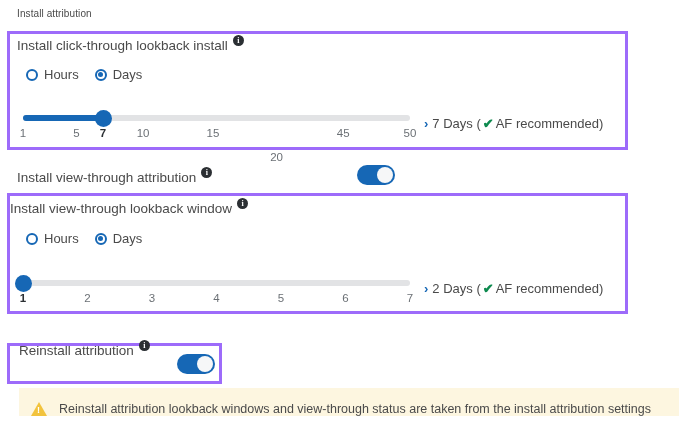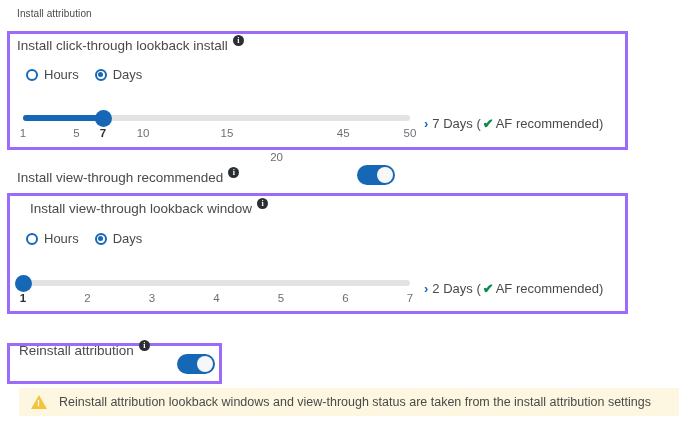--- a/index.html
+++ b/index.html
@@ -205,21 +205,21 @@
 
   
   #warning-banner {
     position: absolute;
     left: 19px;
     top: 388px;
     width: 660px;
     height: 28px;
     background: #fdf6e0;
     display: flex;
-    align-items: center;
+    align-items: flex-end;
     box-sizing: border-box;
     padding-left: 12px;
   }
   .warn-tri {
     width: 0;
     height: 0;
     border-left: 8px solid transparent;
     border-right: 8px solid transparent;
     border-bottom: 14px solid #f2c33d;
     position: relative;
@@ -266,44 +266,44 @@
 
 <div class="slider-wrap" id="slider-click" style="left:23px; top:115px; width:387px;">
   <div class="slider-track" style="width:387px;"></div>
   <div class="slider-fill" id="fill-click" style="width: 80.069px;"></div>
   <div class="slider-thumb" id="thumb-click" style="left: 80.069px;"></div>
   <div class="slider-ticks" id="ticks-click">
       <span class="tick" style="left: 0px;">1</span>
       <span class="tick" style="left: 53.3793px;">5</span>
       <span class="tick active" style="left: 80.069px;">7</span>
       <span class="tick" style="left: 120.103px;">10</span>
-      <span class="tick" style="left: 204px;">15</span>
+      <span class="tick" style="left: 190px;">15</span>
       <span class="tick" style="left: 253.552px; margin-top: 24px;">20</span>
       <span class="tick" style="left: 320.276px;">45</span>
       <span class="tick" style="left: 387px;">50</span>
     </div>
 </div>
 
 <div class="slider-value" style="left:424px; top:116px;">
   <span class="chev">›</span>
     <span>7 Days (</span>
     <span class="check">✔</span>
     <span> AF recommended)</span>
 </div>
 
 <div class="field-label" style="left:17px; top:168px;">
-  <span>Install view-through recommended</span><span class="info-icon">i</span>
+  <span>Install view-through attribution</span><span class="info-icon">i</span>
 </div>
 <div class="toggle" style="left:357px; top:165px;">
   <span class="knob"></span>
 </div>
 
 <div class="hl-box" id="box-view"></div>
 
-<div class="field-label" style="left:30px; top:199px;">
+<div class="field-label" style="left:10px; top:199px;">
   <span>Install view-through lookback window</span><span class="info-icon">i</span>
 </div>
 
 <div class="radio-group" style="left:26px; top:231px;">
   <div class="radio-item">
     <span class="radio-circle"></span>
     <span>Hours</span>
   </div>
   <div class="radio-item">
     <span class="radio-circle checked"></span>

